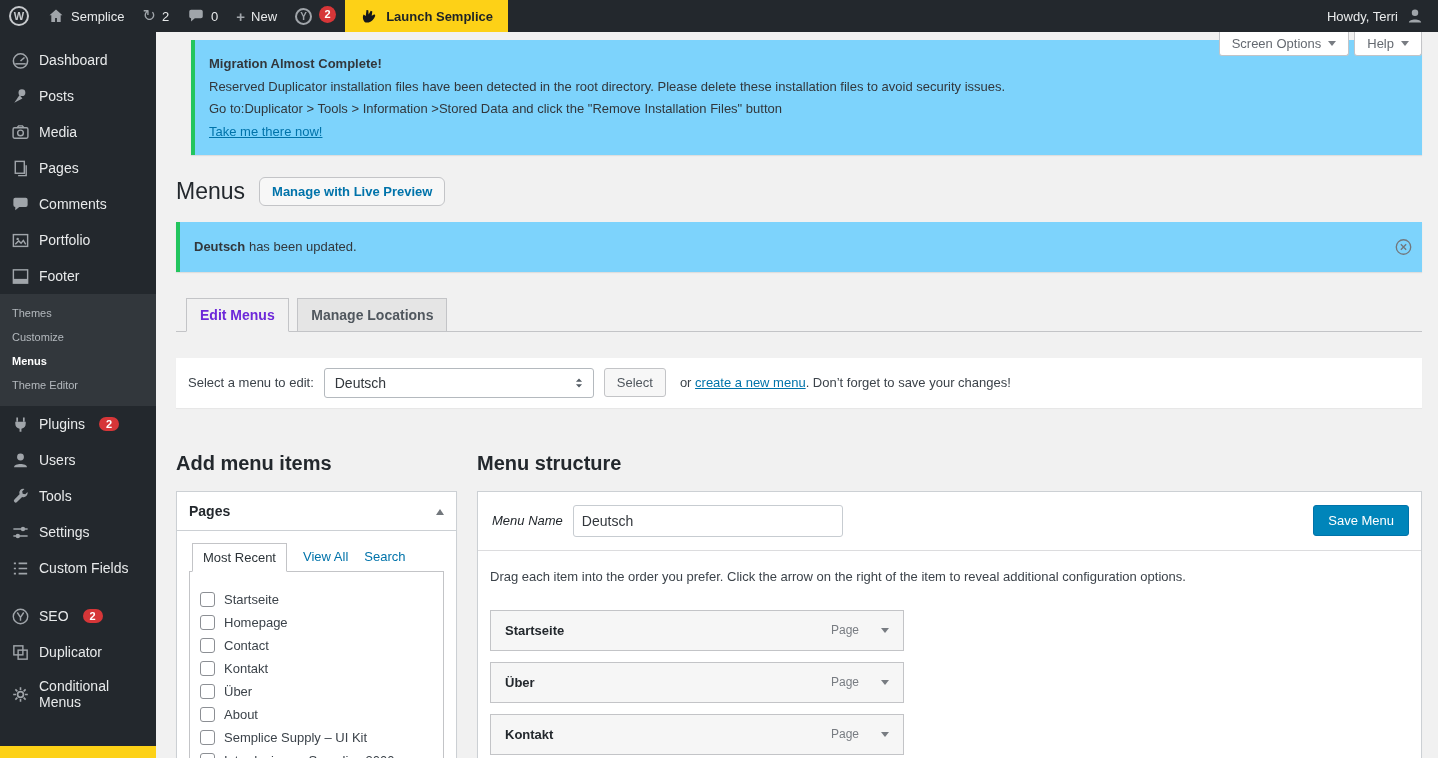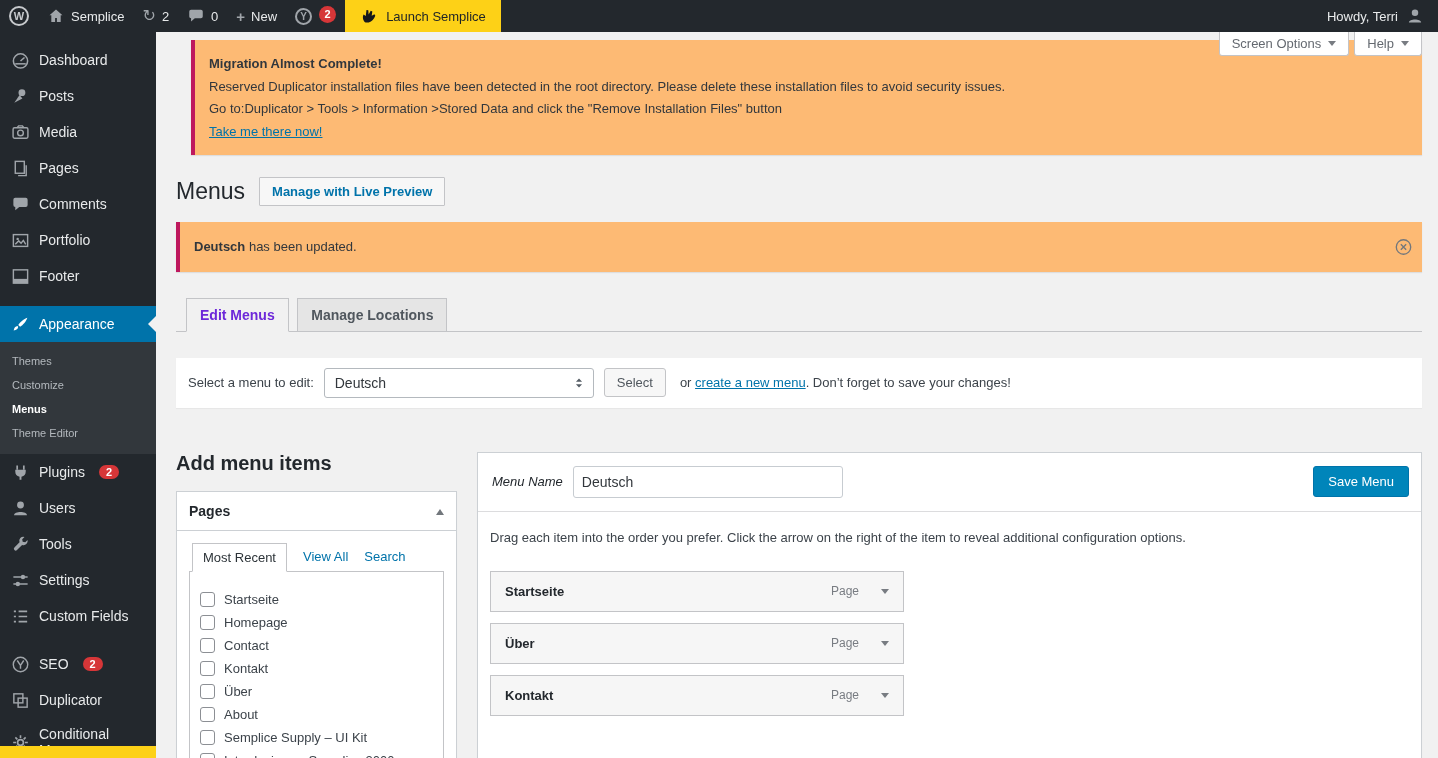--- a/index.html
+++ b/index.html
@@ -16,21 +16,21 @@
   .icon svg { width:18px; height:18px; }
   .ab-item .icon { color:#a0a5aa; }
   .wp-circle { width:20px; height:20px; border:2px solid #c7cacd; border-radius:50%;
     display:flex; align-items:center; justify-content:center; font-size:11px; font-weight:700; color:#c7cacd; }
   .glyph-icon { font-size:16px; line-height:1; color:#a0a5aa; }
   .plus-glyph { font-size:15px; font-weight:700; color:#a0a5aa; }
   .yoast-circle { width:17px; height:17px; border:2px solid #a0a5aa; border-radius:50%;
     display:flex; align-items:center; justify-content:center; font-size:10px; font-weight:700; color:#a0a5aa; }
   .ab-badge { background:#d63638; color:#fff; border-radius:9px; min-width:17px; height:17px;
     display:flex; align-items:center; justify-content:center; font-size:11px; font-weight:700; padding:0 4px; margin:-4px 0 0 1px; }
-  .ab-launch { background:#fdd117; color:#1d2327; font-weight:400; padding:12px 15px; gap:8px; }
+  .ab-launch { background:#fdd117; color:#1d2327; font-weight:700; padding:12px 15px; gap:8px; }
   .ab-right { margin-left:auto; display:flex; align-items:center; gap:8px; padding:0 14px; cursor:pointer; }
   .ab-right .icon { color:#a0a5aa; }
   
   .frame { display:flex; height:726px; }
   
   .sidebar { width:156px; min-width:156px; background:#23282d; color:#e8eaeb; font-size:14px; position:relative; padding-top:10px; }
   .sb-item { display:flex; align-items:center; gap:9px; padding:8px 6px 8px 10px; position:relative; cursor:pointer; }
   .sb-item .icon { width:20px; height:20px; color:#a0a5aa; flex:none; }
   .sb-item .icon svg { width:19px; height:19px; }
   .gap-before { margin-top:12px; }
@@ -43,30 +43,30 @@
   .sb-sub { display:block; padding:6px 0 6px 12px; color:#b4b9be; font-size:11px; cursor:pointer; }
   .sb-sub.current { color:#fff; font-weight:700; }
   .sb-strip { position:absolute; bottom:0; left:0; width:100%; height:12px; background:#fdd117; }
   
   .content { flex:1; position:relative; padding:0 16px 0 20px; overflow:hidden; }
   .screen-meta { position:absolute; top:0; right:16px; display:flex; gap:5px; z-index:20; }
   .meta-box { background:#fff; border:1px solid #c3c4c7; border-top:0; border-radius:0 0 3px 3px;
     padding:4px 12px; color:#646970; display:flex; align-items:center; gap:7px; cursor:pointer; }
   .caret-down { width:0; height:0; border:4px solid transparent; border-top:5px solid #787c82; margin-top:4px; }
   .caret-up { width:0; height:0; border:4px solid transparent; border-bottom:6px solid #72777c; margin-bottom:2px; }
-  .notice { background:#fdba74; border-left:4px solid #be185d; box-shadow:0 1px 1px rgba(0,0,0,.08);
+  .notice { background:#7dd3fc; border-left:4px solid #22c55e; box-shadow:0 1px 1px rgba(0,0,0,.08);
     padding:11px 14px; position:relative; }
   .notice-migration { margin:8px 0 0 15px; }
   .notice p { margin:3px 0; line-height:1.5; color:#32373c; }
   .notice-title { font-weight:700; color:#23282d; }
   a.link { color:#0073aa; text-decoration:underline; cursor:pointer; }
   a.link-plain { color:#0073aa; text-decoration:none; cursor:pointer; }
   .page-header { display:flex; align-items:center; gap:14px; margin:22px 0 16px; }
   .page-title { font-size:23px; font-weight:400; color:#23282d; line-height:1.2; }
-  .page-title-action { background:#f7f7f7; border:1px solid #c3c4c7; border-radius:1px; color:#0073aa;
+  .page-title-action { background:#f7f7f7; border:1px solid #c3c4c7; border-radius:6px; color:#0073aa;
     font-size:13px; font-weight:700; padding:6px 12px; cursor:pointer; font-family:inherit; }
   .notice-updated { margin:0 0 26px 0; padding:12px 44px 12px 14px; }
   .dismiss-btn { position:absolute; right:9px; top:50%; transform:translateY(-50%); background:none; border:0; cursor:pointer; display:flex; }
   .dismiss-btn svg { width:19px; height:19px; }
   .nav-tab-wrapper { border-bottom:1px solid #c3c4c7; padding-left:10px; margin-bottom:26px; }
   .nav-tab { display:inline-block; background:#e5e5e5; border:1px solid #c3c4c7; border-bottom:none;
     padding:8px 13px; margin-right:5px; font-size:14px; font-weight:700; color:#50575e; cursor:pointer; }
   .nav-tab-active { background:#f1f1f1; border-bottom:1px solid #f1f1f1; margin-bottom:-1px; color:#6d28d9; }
   .manage-menus { background:#fff; box-shadow:0 1px 1px rgba(0,0,0,.04); padding:10px 12px;
     display:flex; align-items:center; gap:10px; margin:0 0 44px; color:#3c434a; }
@@ -227,29 +227,20 @@
       <div class="sb-item">
         <span class="icon">
             <svg viewBox="0 0 20 20">
               <rect x="2.5" y="3" width="15" height="14" fill="none" stroke="currentColor" stroke-width="1.5"></rect>
               <path d="M2.5 12.5 h15 v4.5 h-15 z" fill="currentColor"></path>
             </svg>
           </span>
         <span>Footer</span>
       </div>
 
-      <div class="sb-item active gap-before">
-        <span class="icon">
-            <svg viewBox="0 0 20 20">
-              <path d="M17.2 2.8 c-3.6 1-7.6 4.6-9.6 7.6 l2 2 c3-2 6.6-6 7.6-9.6 z" fill="currentColor"></path>
-              <path d="M6.8 11.6 c-2.2 .2-3.6 1.8-4 4.8 3-.4 4.6-1.8 4.8-4 z" fill="currentColor"></path>
-            </svg>
-          </span>
-        <span>Appearance</span>
-      </div>
       <div class="sb-submenu">
         <a class="sb-sub">Themes</a>
         <a class="sb-sub">Customize</a>
         <a class="sb-sub current">Menus</a>
         <a class="sb-sub">Theme Editor</a>
       </div>
 
       <div class="sb-item">
         <span class="icon">
             <svg viewBox="0 0 20 20">
@@ -431,20 +422,21 @@
                     <span class="checkbox"></span>
                     <span>Introducing — Semplice 2000</span>
                   </div>
               </div>
 
             </div>
           </div>
         </div>
 
         <div class="col-right">
+          <h2 class="col-heading">Menu structure</h2>
           <div class="structure-panel">
             <div class="structure-head">
               <span class="name-label">Menu Name</span>
               <input class="text-input" type="text" value="Deutsch" style="">
               <span class="spacer"></span>
               <button class="button-primary">Save Menu</button>
             </div>
             <div class="structure-body">
               <p class="instructions">Drag each item into the order you prefer. Click the arrow on the right of the item to reveal additional configuration options.</p>
 

